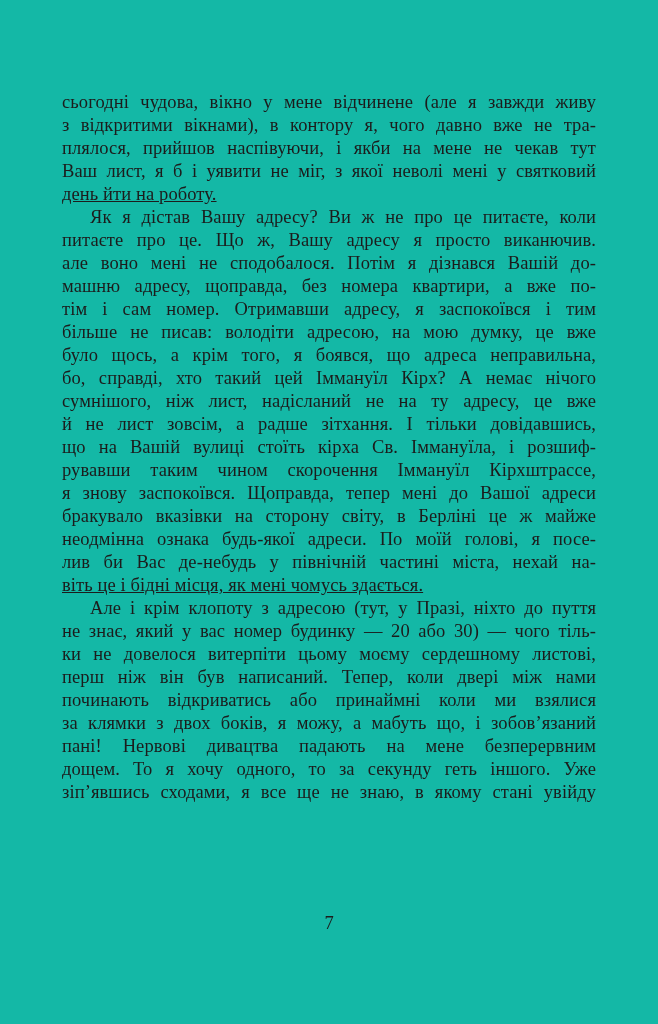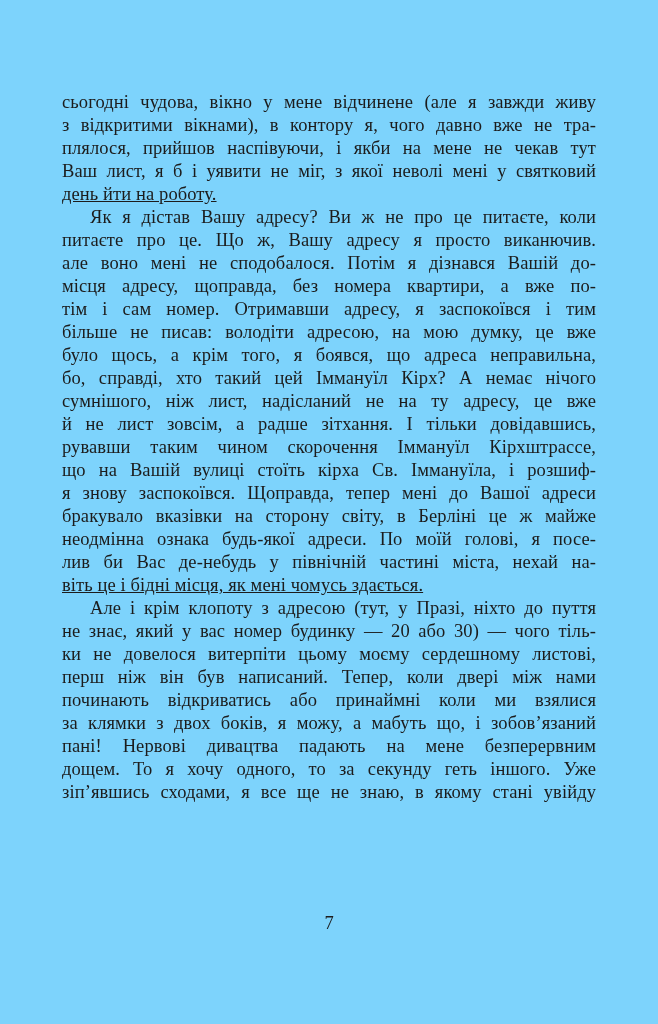--- a/index.html
+++ b/index.html
@@ -11,21 +11,21 @@
     width: 658px;
     height: 1024px;
     position: relative;
     font-family: "Liberation Serif", "DejaVu Serif", serif;
     color: #1c1c1c;
     overflow: hidden;
   }
   .book-page {
     position: absolute;
     inset: 0;
-    background: #7dd3fc;
+    background: #14b8a6;
   }
   .text-block {
     position: absolute;
     left: 62px;
     top: 91px;
     width: 534px;
     font-size: 18.5px;
     line-height: 23px;
     letter-spacing: 0.1px;
   }
@@ -66,29 +66,29 @@
         <div class="text-line">сьогодні чудова, вікно у мене відчинене (але я завжди живу</div>
         <div class="text-line">з відкритими вікнами), в контору я, чого давно вже не тра-</div>
         <div class="text-line">плялося, прийшов наспівуючи, і якби на мене не чекав тут</div>
         <div class="text-line">Ваш лист, я б і уявити не міг, з якої неволі мені у святковий</div>
         <div class="text-line endline">день йти на роботу.</div>
       </div>
       <div class="paragraph">
         <div class="text-line indent">Як я дістав Вашу адресу? Ви ж не про це питаєте, коли</div>
         <div class="text-line">питаєте про це. Що ж, Вашу адресу я просто виканючив.</div>
         <div class="text-line">але воно мені не сподобалося. Потім я дізнався Вашій до-</div>
-        <div class="text-line">місця адресу, щоправда, без номера квартири, а вже по-</div>
+        <div class="text-line">машню адресу, щоправда, без номера квартири, а вже по-</div>
         <div class="text-line">тім і сам номер. Отримавши адресу, я заспокоївся і тим</div>
         <div class="text-line">більше не писав: володіти адресою, на мою думку, це вже</div>
         <div class="text-line">було щось, а крім того, я боявся, що адреса неправильна,</div>
         <div class="text-line">бо, справді, хто такий цей Іммануїл Кірх? А немає нічого</div>
         <div class="text-line">сумнішого, ніж лист, надісланий не на ту адресу, це вже</div>
         <div class="text-line">й не лист зовсім, а радше зітхання. І тільки довідавшись,</div>
+        <div class="text-line">що на Вашій вулиці стоїть кірха Св. Іммануїла, і розшиф-</div>
         <div class="text-line">рувавши таким чином скорочення Іммануїл Кірхштрассе,</div>
-        <div class="text-line">що на Вашій вулиці стоїть кірха Св. Іммануїла, і розшиф-</div>
         <div class="text-line">я знову заспокоївся. Щоправда, тепер мені до Вашої адреси</div>
         <div class="text-line">бракувало вказівки на сторону світу, в Берліні це ж майже</div>
         <div class="text-line">неодмінна ознака будь-якої адреси. По моїй голові, я посе-</div>
         <div class="text-line">лив би Вас де-небудь у північній частині міста, нехай на-</div>
         <div class="text-line endline">віть це і бідні місця, як мені чомусь здається.</div>
       </div>
       <div class="paragraph">
         <div class="text-line indent">Але і крім клопоту з адресою (тут, у Празі, ніхто до пуття</div>
         <div class="text-line">не знає, який у вас номер будинку — 20 або 30) — чого тіль-</div>
         <div class="text-line">ки не довелося витерпіти цьому моєму сердешному листові,</div>

